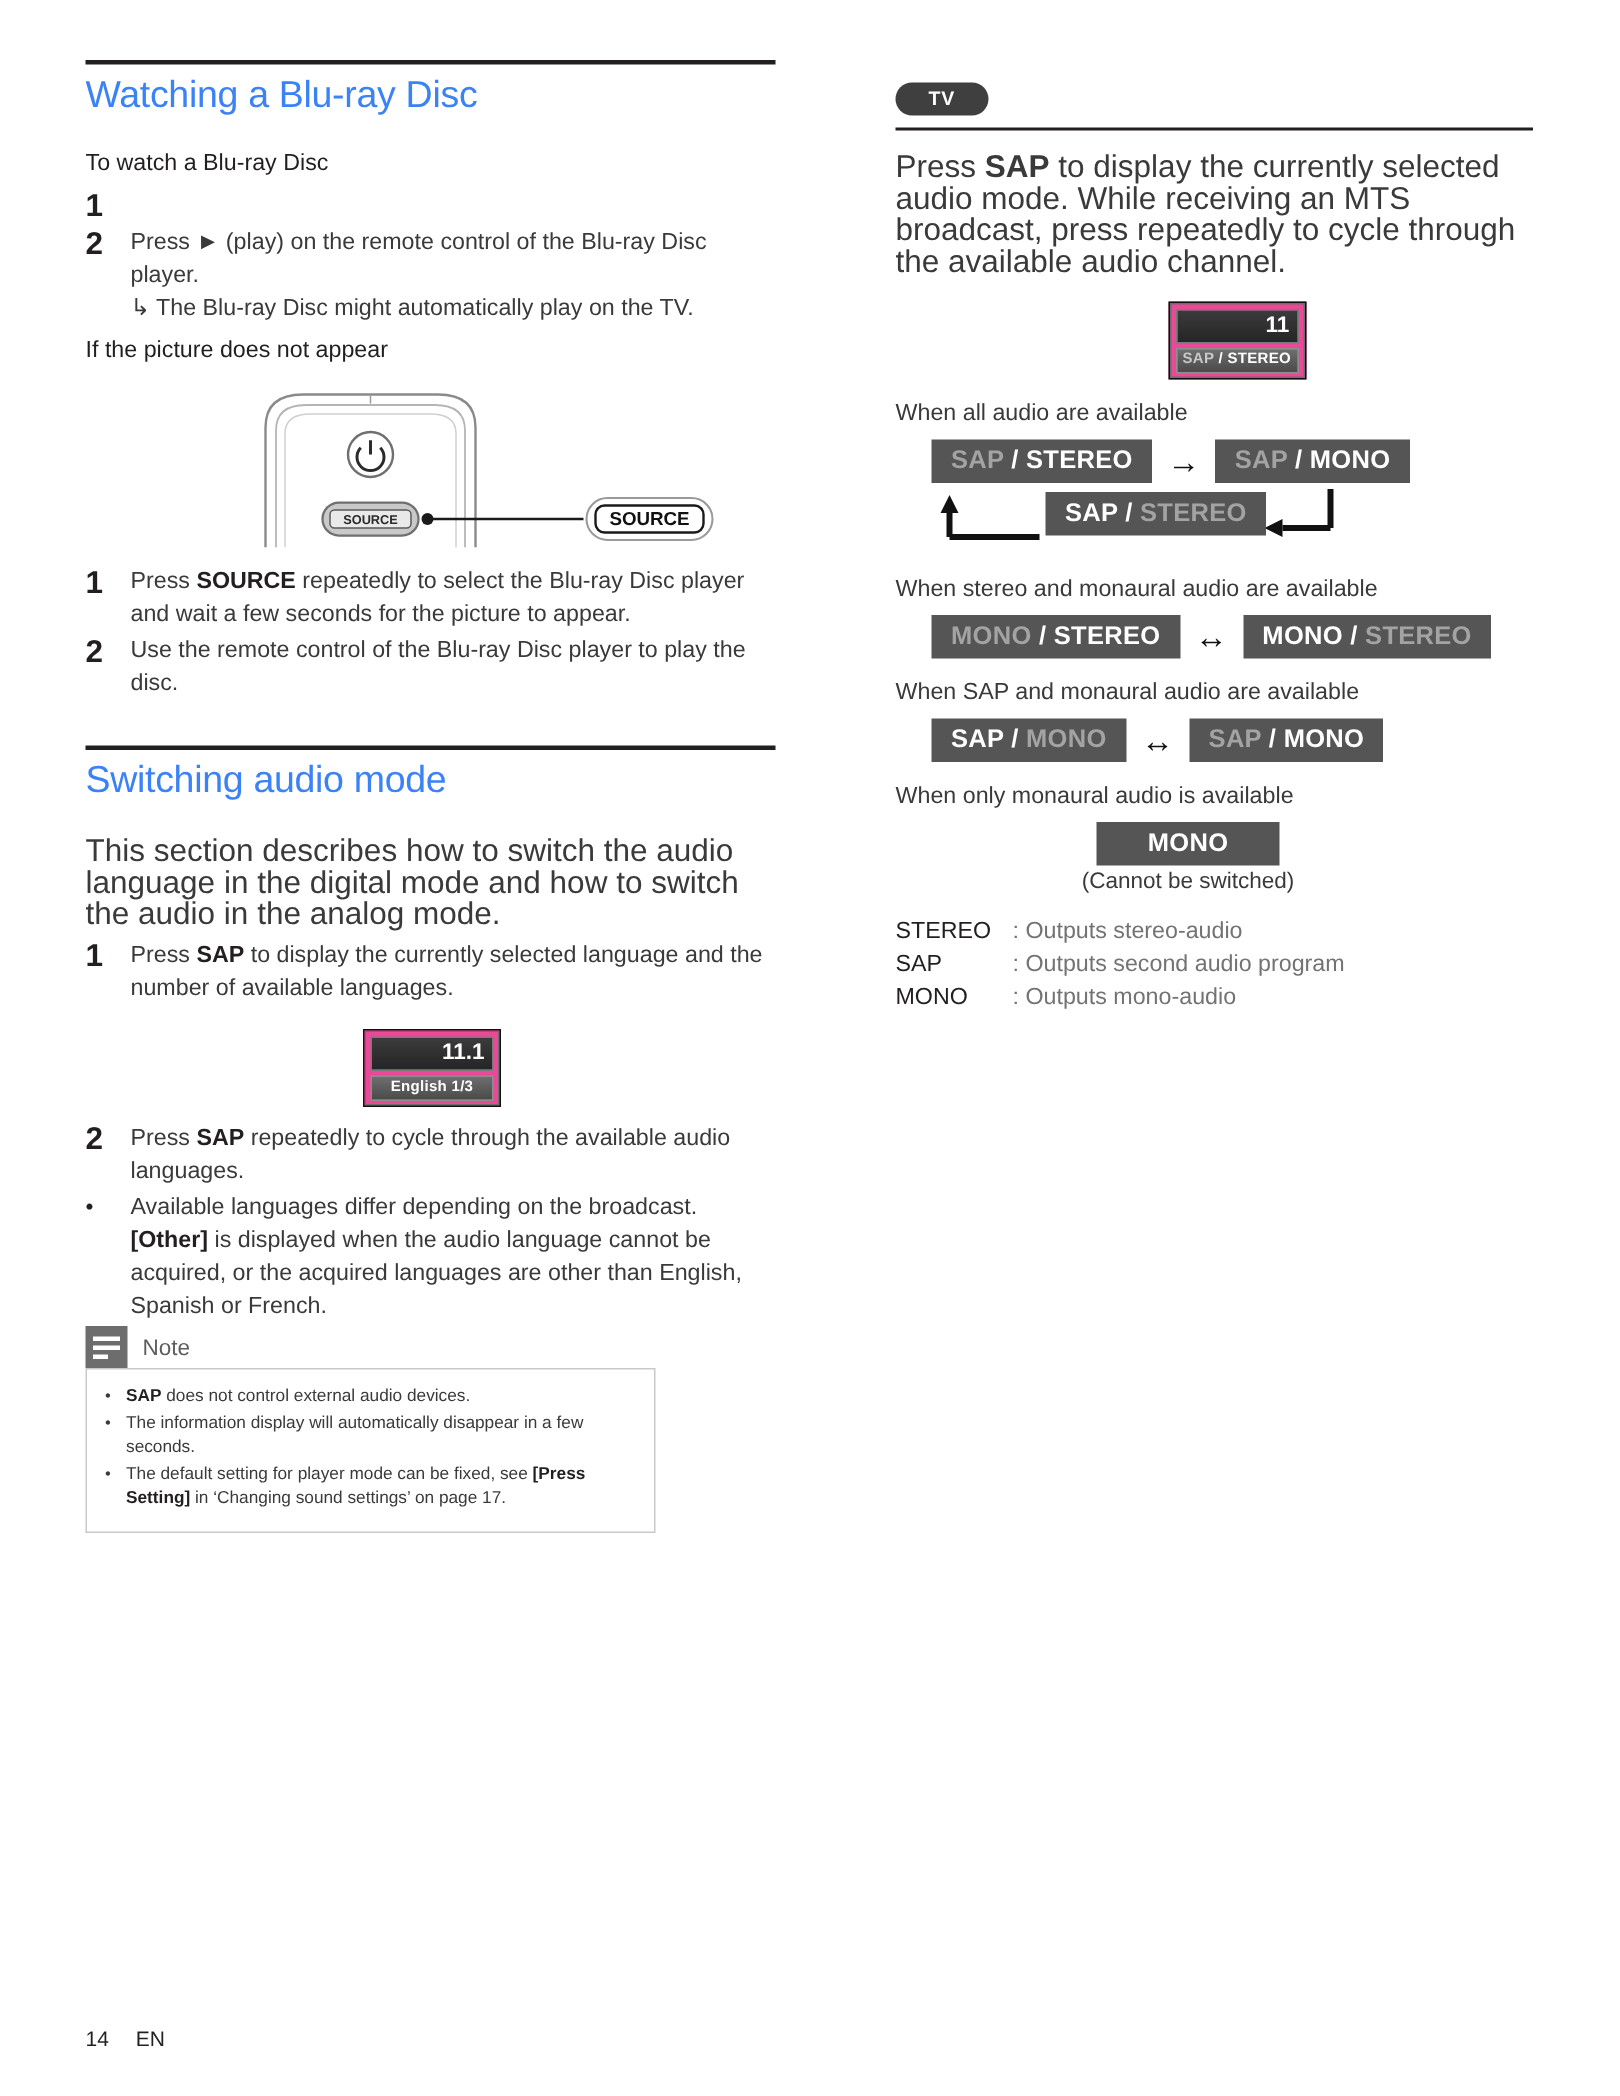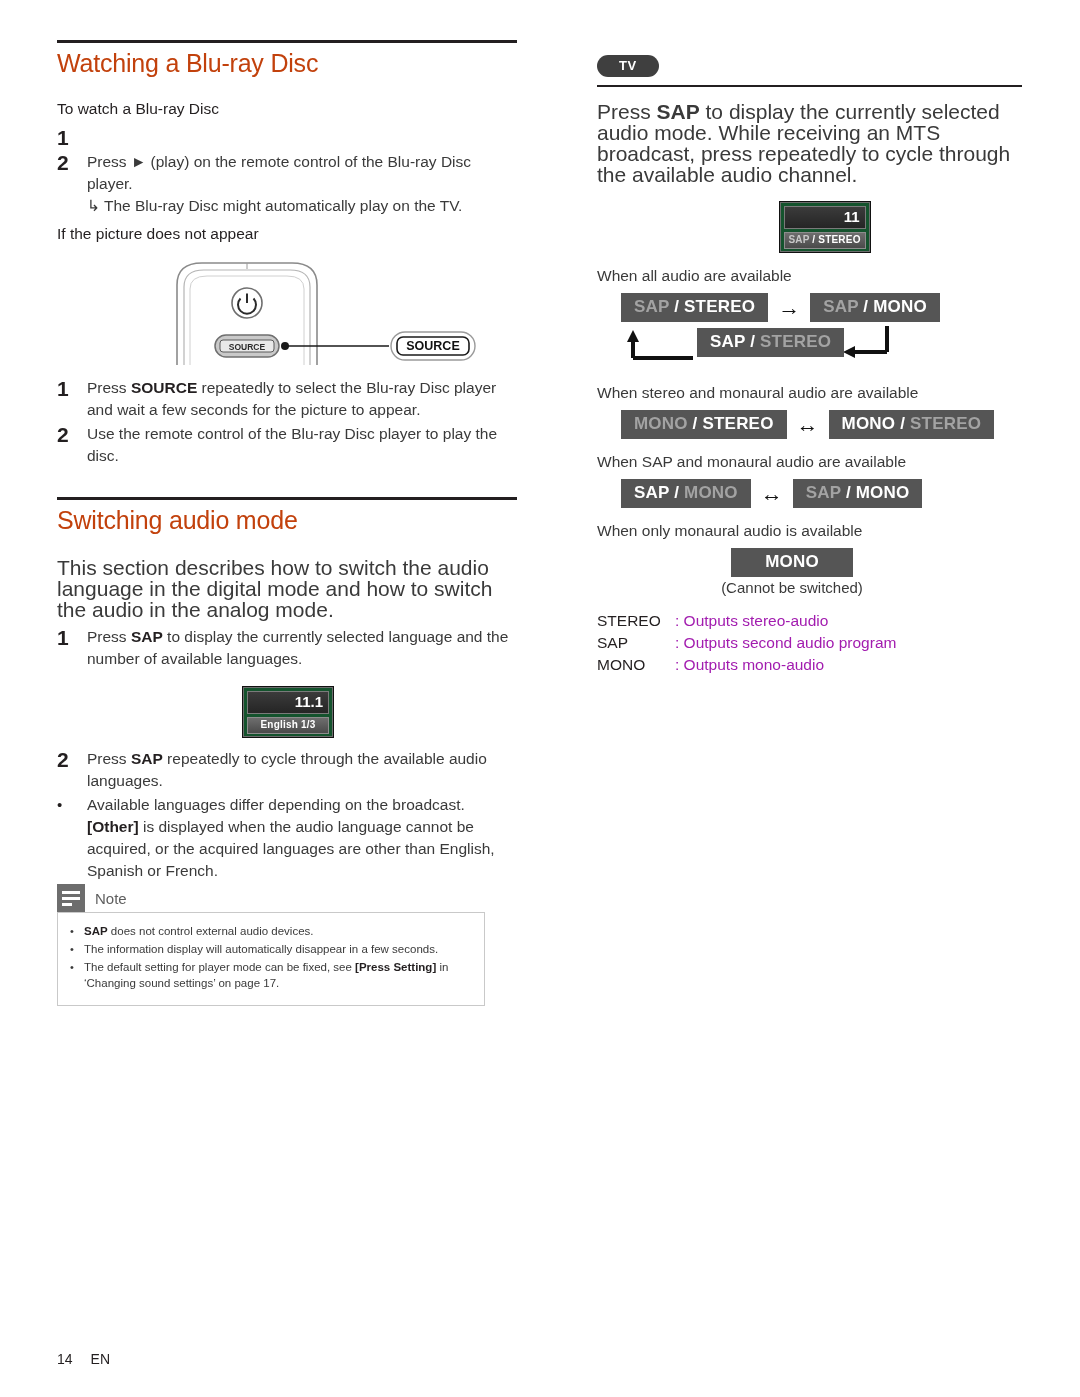--- a/index.html
+++ b/index.html
@@ -38,21 +38,21 @@
   .rule-thick {
     border-top: 3px solid #231f20;
     width: 460px;
     margin: 0 0 6px 0;
   }
   h1.section-title {
     font-size: 25px;
     font-weight: normal;
     letter-spacing: -0.2px;
     margin: 0 0 22px 0;
-    color: #c2410c;
+    color: #3b82f6;
   }
   .sub-head {
     font-size: 15.5px;
     margin: 0 0 8px 0;
     color: #231f20;
   }
   .para {
     font-size: 21px;
     line-height: 21px;
     margin: 0 0 6px 0;
@@ -115,21 +115,21 @@
   .pill-rule {
     border-top: 2px solid #231f20;
     margin-top: 8px;
     margin-bottom: 14px;
   }
   .pill-rule.right { width: 425px; }
 
   
   .osd {
     display: inline-block;
-    background: #14532d;
+    background: #ec4899;
     border: 1px solid #111;
     padding: 4px 4px 3px 4px;
     width: 82px;
     box-shadow: 0 0 0 1px #6d6d6d inset;
   }
   .osd-top {
     background: linear-gradient(#3b3b3b, #252525);
     border: 1px solid #7a7a7a;
     color: #ffffff;
     font-size: 15px;
@@ -196,24 +196,24 @@
   .mono-wrap { text-align: center; width: 390px; }
 
   
   .legend {
     margin-top: 14px;
     font-size: 15.5px;
     color: #231f20;
   }
   .legend-row { display: flex; line-height: 22px; }
   .legend-term { width: 78px; flex: 0 0 78px; }
-  .legend-def { color: #a21caf; }
-
-  
-  .note-wrap { width: 428px; }
+  .legend-def { color: #737373; }
+
+  
+  .note-wrap { width: 380px; }
   .note-head {
     display: flex;
     align-items: center;
     height: 28px;
   }
   .note-icon {
     width: 28px;
     height: 28px;
     background: #6d6d6d;
     position: relative;

